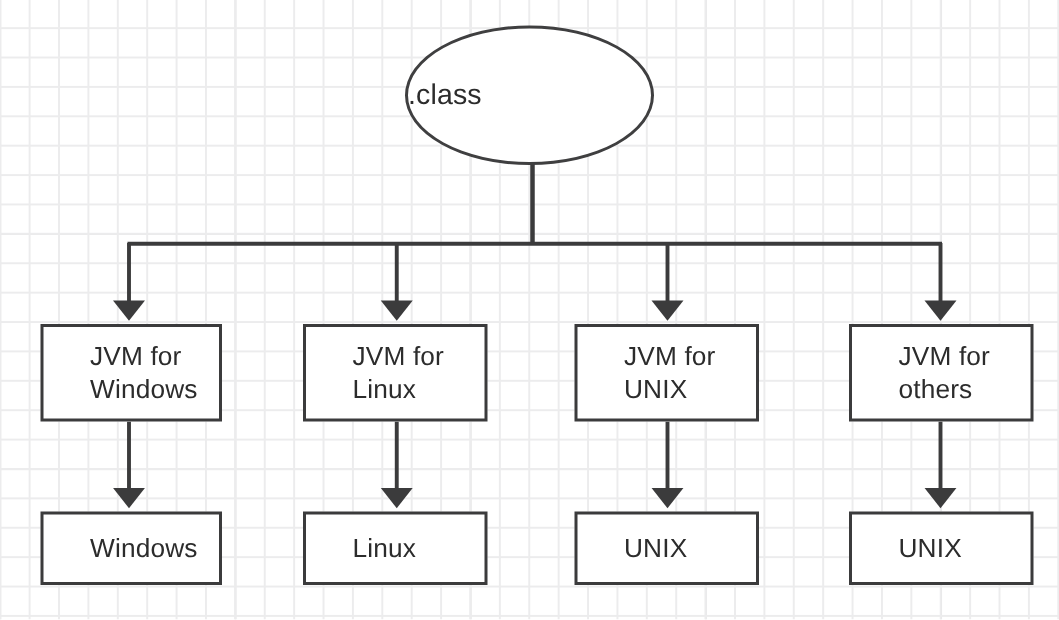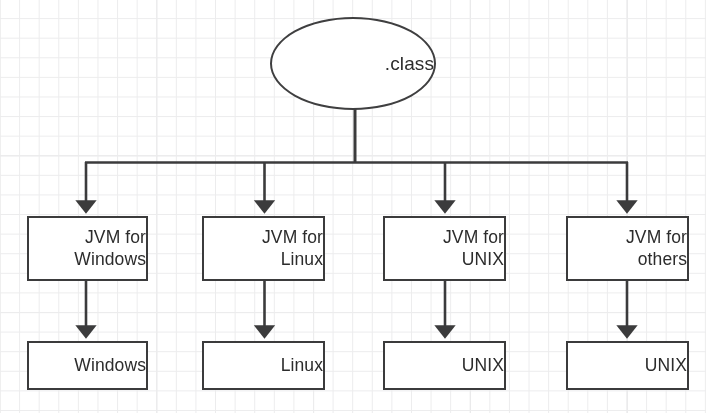--- a/index.html
+++ b/index.html
@@ -35,30 +35,31 @@
     top: 0;
     width: 706px;
     height: 413px;
     pointer-events: none;
   }
   .node {
     position: absolute;
     box-sizing: border-box;
     display: flex;
     flex-direction: column;
-    align-items: flex-end;
+    align-items: flex-start;
     justify-content: center;
     background: #ffffff;
     border: 2px solid #3b3b3c;
     color: #2c2c2c;
     text-align: center;
     line-height: 1.25;
   }
   .node.rect {
     border-radius: 0;
+    padding-left: 31px;
   }
   .node.ellipse {
     border-radius: 50%;
     border-width: 2px;
     border-color: #3f3f40;
   }
   .node .line {
     display: block;
     white-space: nowrap;
   }

